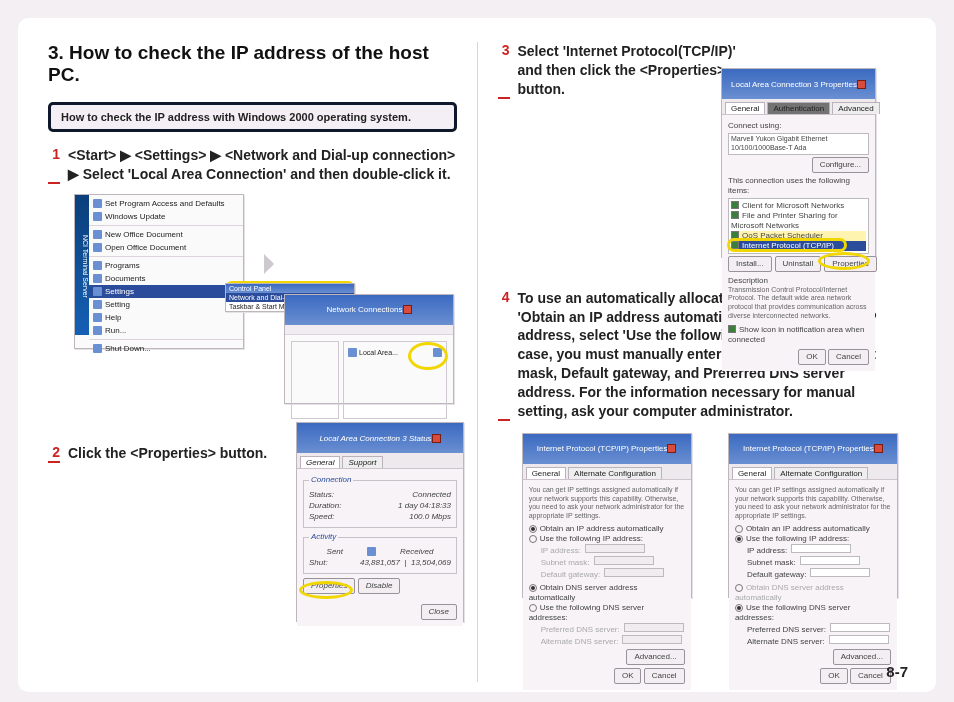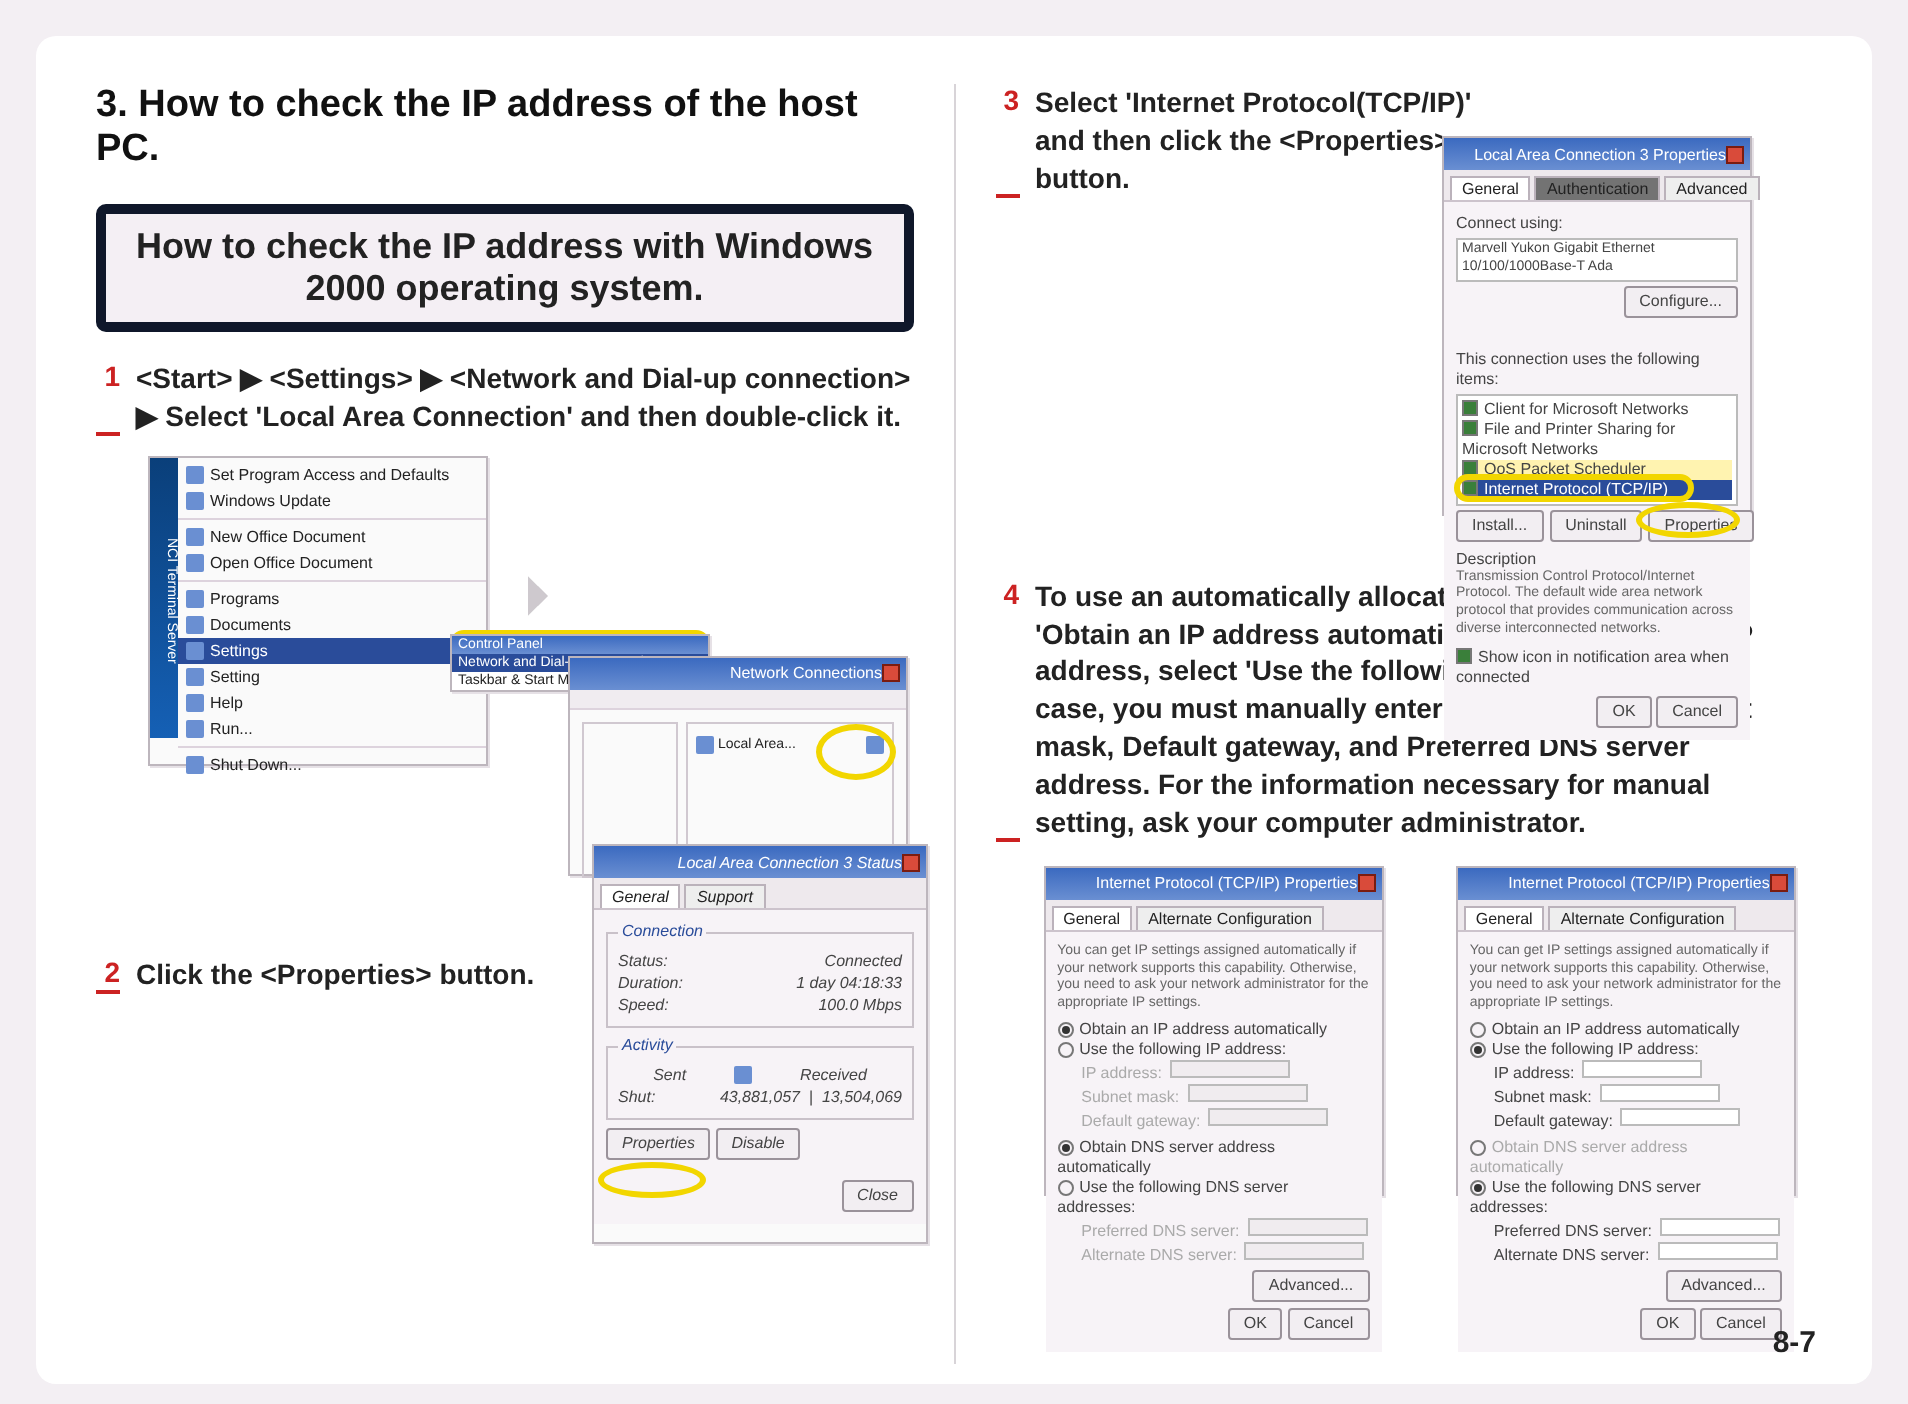--- a/index.html
+++ b/index.html
@@ -27,29 +27,28 @@
     background: #d8d4d8;
     height: 100%;
   }
   h1 {
     font-size: 19px;
     font-weight: 700;
     color: #111;
     margin-bottom: 16px;
   }
   .subhead-box {
-    border: 5px solid #0f172a;
+    border: 3px solid #0f172a;
     background: #f4eff4;
     border-radius: 5px;
     padding: 6px 10px;
-    font-size: 18px;
+    font-size: 11px;
     font-weight: 700;
     color: #222;
     margin-bottom: 14px;
-    text-align: center;
   }
   .step { display: flex; gap: 8px; margin-bottom: 10px; }
   .step .num {
     color: #c22; font-weight: 700; font-size: 14px;
     border-bottom: 2px solid #c22; padding-bottom: 1px;
     flex: 0 0 auto; min-width: 12px; text-align: right;
   }
   .step .txt { font-size: 14px; line-height: 1.35; flex: 1; font-weight: bold; }
   .thumb-row { display: flex; gap: 10px; margin: 8px 0 24px 26px; align-items: flex-start; }
   .thumb {
@@ -69,24 +68,24 @@
     border-bottom: 10px solid #c9c4c9;
     border-top: 10px solid transparent;
     border-left: 10px solid transparent;
     transform: rotate(-45deg) scale(0.7);
     margin-top: 60px;
     opacity: .9;
   }
 
   
   .win-titlebar {
-    height: 16px;
+    height: 30px;
     background: linear-gradient(#3b6ac0, #6a8fd2);
     color: #fff; font-size: 8px; display:flex; align-items:center;
-    padding: 0 3px; justify-content: flex-end;
+    padding: 0 3px; justify-content: center;
   }
   .win-btn { width:9px; height:9px; background:#d94b3a; border:1px solid #7a1c10; }
   .tabstrip { display:flex; gap:2px; padding:3px 3px 0 3px; background:#eee9ed; border-bottom:1px solid #ccc3cc; font-size:8px;}
   .tab { border:1px solid #bbb2bb; border-bottom:none; padding:1px 5px; background:#fff; }
   .panel-body { padding:6px; font-size:8px; color:#444; line-height:1.25; background:#f7f3f7; }
   .fieldset { border:1px solid #c9c1c9; padding:4px 5px; margin-bottom:4px; font-size:8px; }
   .fieldset legend { font-size:8px; color:#2a4c9a; padding:0 2px;}
   .row { display:flex; justify-content:space-between; margin:1px 0;}
   .btn { display:inline-block; border:1px solid #9a929a; background:#f2eef2; padding:2px 7px; font-size:8px; border-radius:2px;}
   .hl-oval { position:absolute; border:3px solid #f2d600; border-radius:50%; }
@@ -293,21 +292,21 @@
         </div>
       <div class="tabstrip">
         <div class="tab">General</div>
         <div class="tab" style="background:#737373">Authentication</div>
         <div class="tab" style="background:#eee">Advanced</div>
       </div>
       <div class="panel-body">
         <div>Connect using:</div>
         <div style="border:1px solid #bbb;background:#fff;padding:1px 2px;margin:2px 0;font-size:7px">Marvell Yukon Gigabit Ethernet 10/100/1000Base-T Ada</div>
         <div style="text-align:right"><span class="btn">Configure...</span></div>
-        <div style="margin-top:16px">This connection uses the following items:</div>
+        <div style="margin-top:3px">This connection uses the following items:</div>
         <div style="border:1px solid #bbb;background:#fff;padding:2px;margin:2px 0;">
           <div><span class="check on"></span><span>Client for Microsoft Networks</span></div>
           <div><span class="check on"></span><span>File and Printer Sharing for Microsoft Networks</span></div>
           <div style="background:#fff3b0"><span class="check on"></span><span>QoS Packet Scheduler</span></div>
           <div style="position:relative;background:#2a4c9a;color:#fff"><span class="check on"></span><span>Internet Protocol (TCP/IP)</span>
             <div class="hl-oval" style="left:-4px;top:-3px;width:120px;height:14px;border-radius:8px;"></div>
           </div>
         </div>
         <div style="display:flex;gap:3px;justify-content:space-between;">
           <span class="btn">Install...</span>

